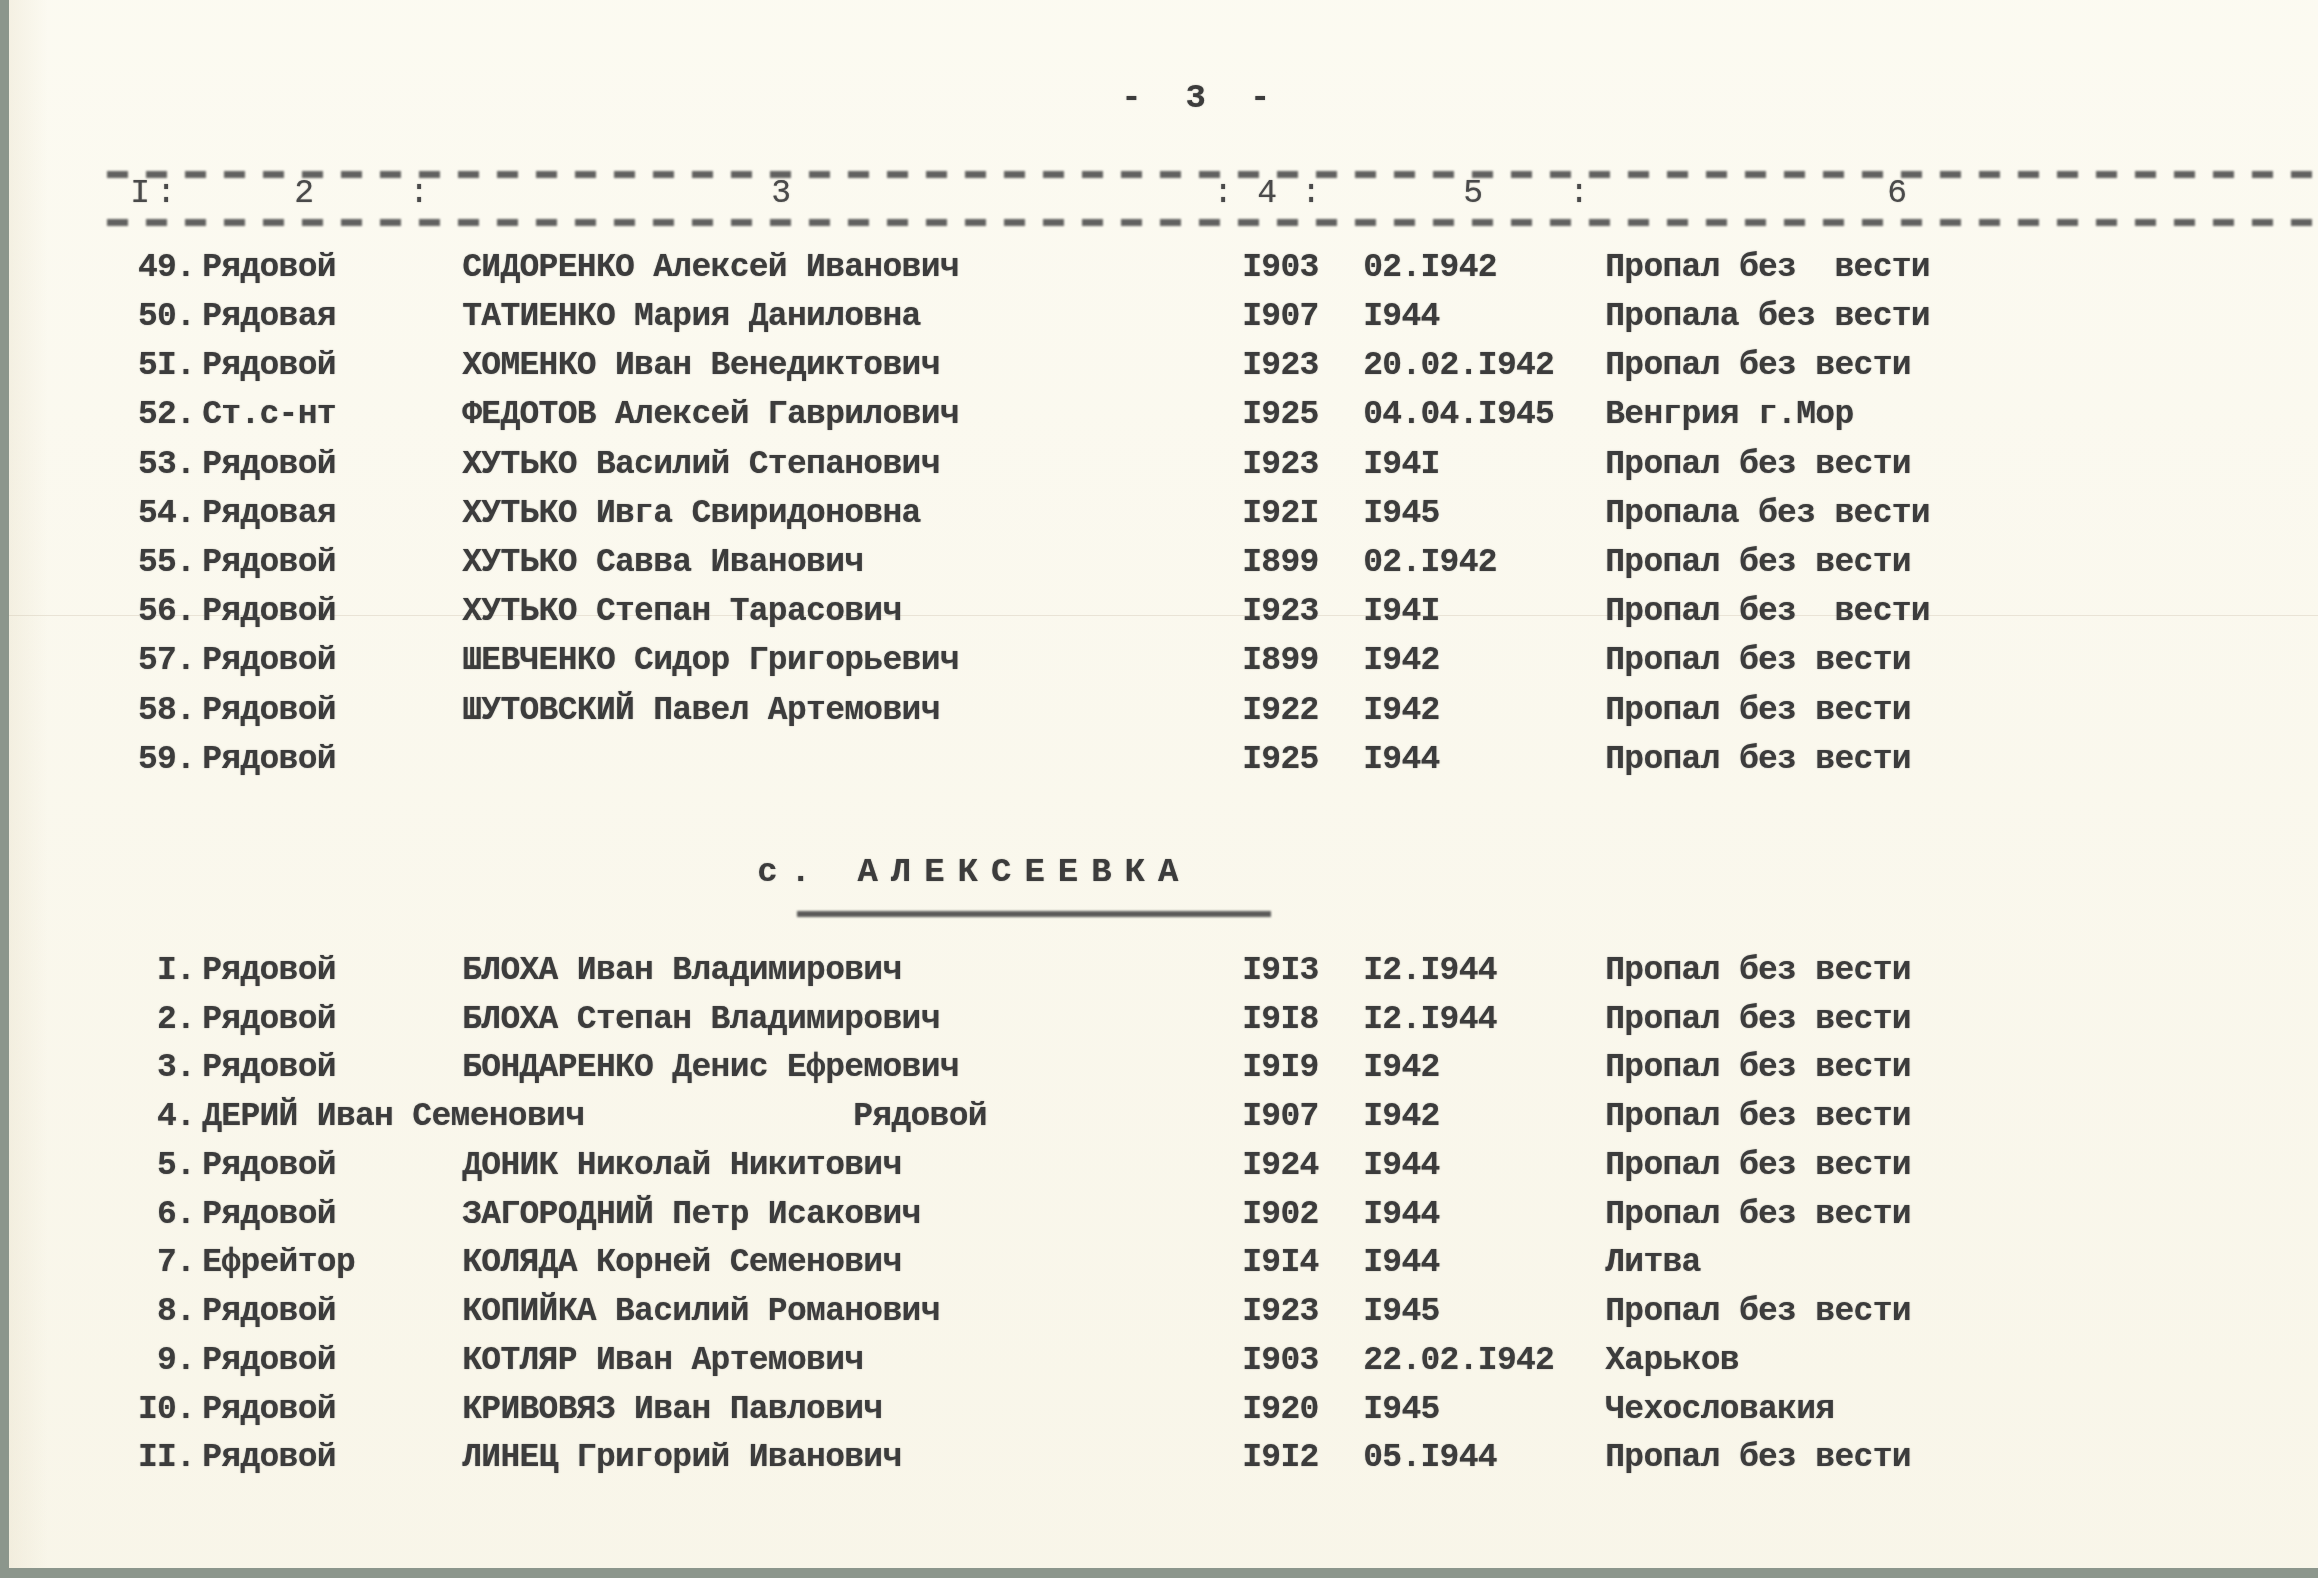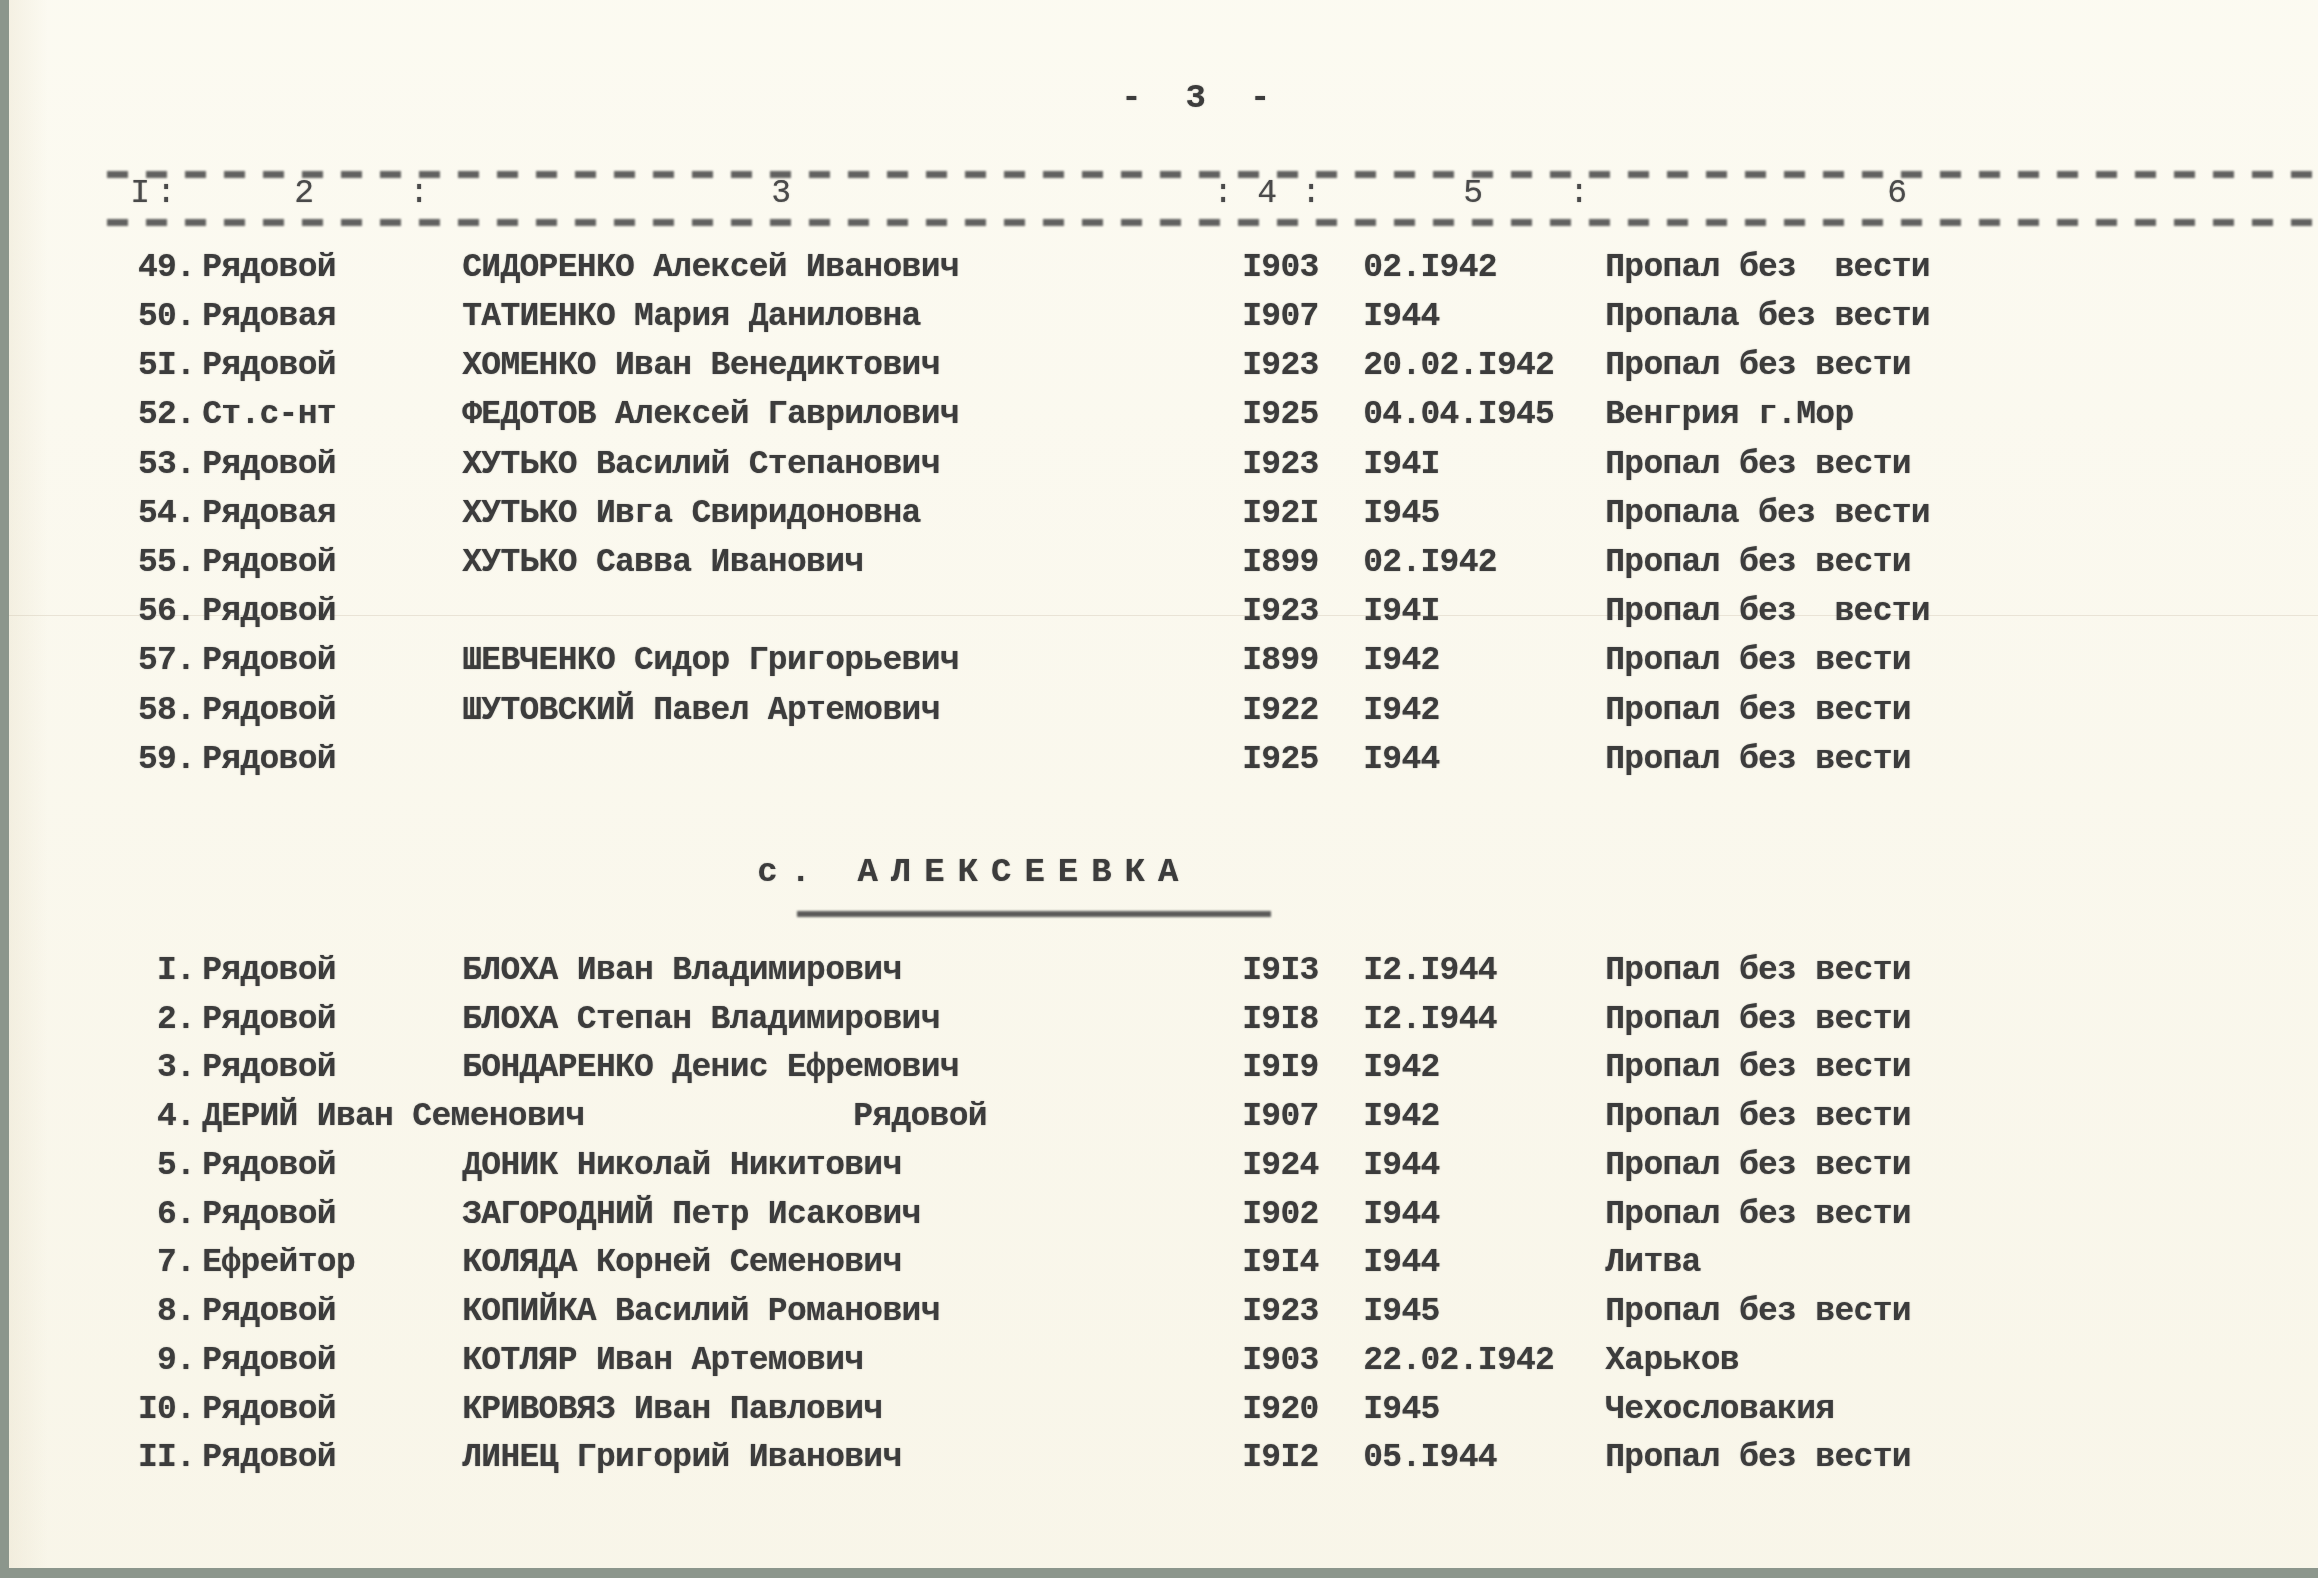--- a/index.html
+++ b/index.html
@@ -170,20 +170,21 @@
     <span class="ink num">55.</span>
     <span class="ink rank">Рядовой</span>
     <span class="ink name">ХУТЬКО Савва Иванович</span>
     <span class="ink born">I899</span>
     <span class="ink date">02.I942</span>
     <span class="ink fate">Пропал без вести</span>
   </div>
   <div class="row" style="top:593px">
     <span class="ink num">56.</span>
     <span class="ink rank">Рядовой</span>
+    <span class="ink name">ХУТЬКО Степан Тарасович</span>
     <span class="ink born">I923</span>
     <span class="ink date">I94I</span>
     <span class="ink fate">Пропал без  вести</span>
   </div>
   <div class="row" style="top:642px">
     <span class="ink num">57.</span>
     <span class="ink rank">Рядовой</span>
     <span class="ink name">ШЕВЧЕНКО Сидор Григорьевич</span>
     <span class="ink born">I899</span>
     <span class="ink date">I942</span>

